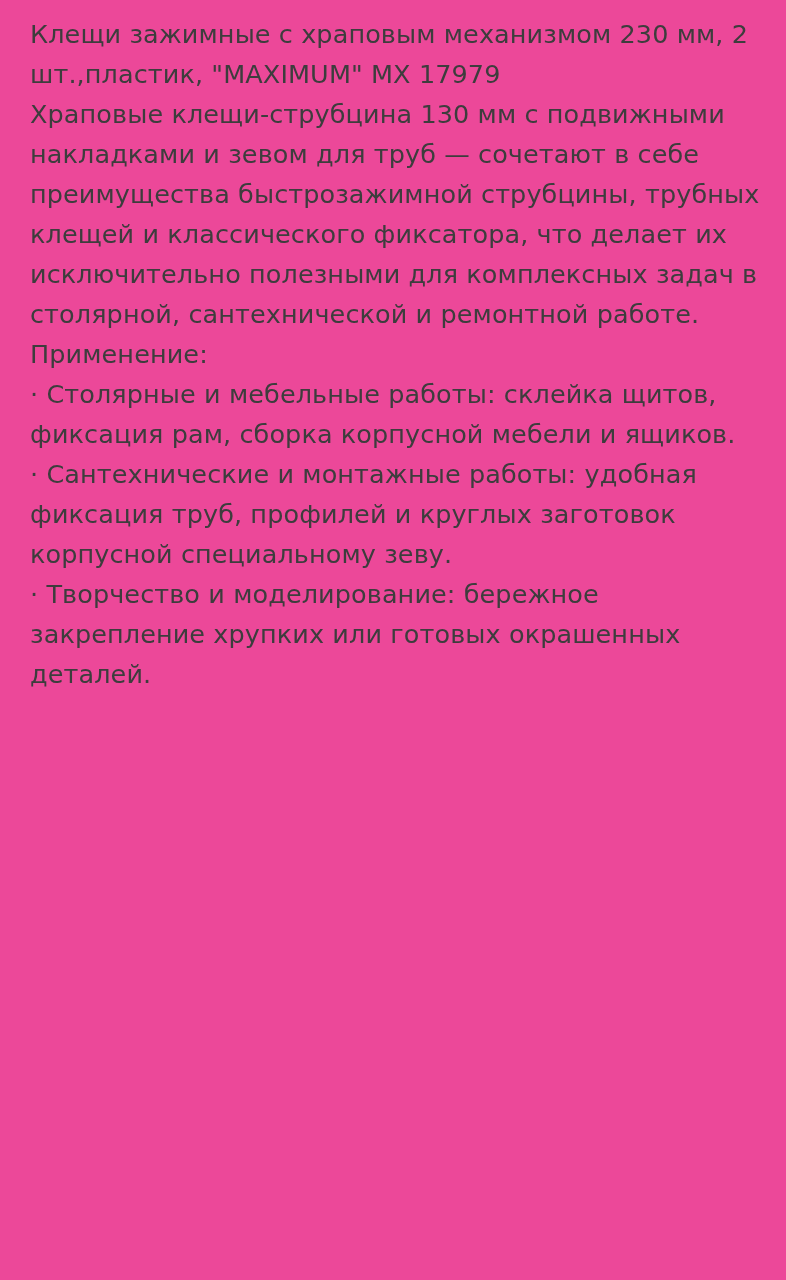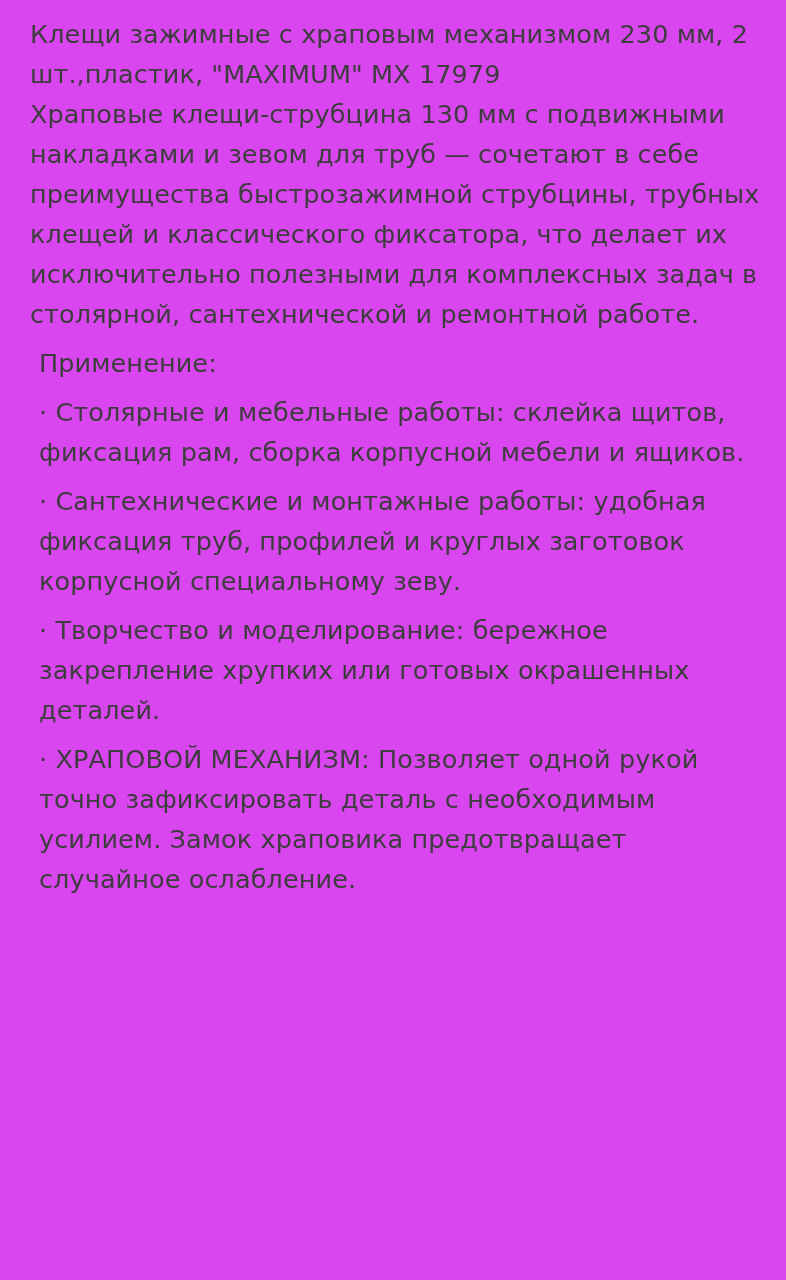--- a/index.html
+++ b/index.html
@@ -12,31 +12,31 @@
     min-height: 1280px;
     font-family: "DejaVu Sans", sans-serif;
     color: #3c3c3c;
     -webkit-font-smoothing: antialiased;
   }
   .page {
     width: 786px;
     min-height: 1280px;
     box-sizing: border-box;
     padding: 14px 12px 0 30px;
-    background: #d946ef;
+    background: #ec4899;
     overflow: hidden;
   }
   .desc {
     font-size: 25.5px;
     line-height: 40px;
     letter-spacing: 0.1px;
     color: #3d3d3d;
   }
   .desc p {
-    margin: 9px;
+    margin: 0;
   }
   .desc .block {
     margin: 0;
   }
   .heading {
     margin: 0;
     font-weight: 400;
     font-size: 25.5px;
     line-height: 40px;
     color: #3d3d3d;
@@ -53,16 +53,15 @@
 
     <p class="block">Клещи зажимные с храповым механизмом 230 мм, 2 шт.,пластик, "MAXIMUM" MX 17979</p>
 
     <p class="block">Храповые клещи-струбцина 130 мм с подвижными накладками и зевом для труб — сочетают в себе преимущества быстрозажимной струбцины, трубных клещей и классического фиксатора, что делает их исключительно полезными для комплексных задач в столярной, сантехнической и ремонтной работе.</p>
 
     <p class="heading">Применение:</p>
     <p class="bullet">· Столярные и мебельные работы: склейка щитов, фиксация рам, сборка корпусной мебели и ящиков.</p>
     <p class="bullet">· Сантехнические и монтажные работы: удобная фиксация труб, профилей и круглых заготовок корпусной специальному зеву.</p>
     <p class="bullet">· Творчество и моделирование: бережное закрепление хрупких или готовых окрашенных деталей.</p>
 
-    <p class="bullet">· ХРАПОВОЙ МЕХАНИЗМ: Позволяет одной рукой точно зафиксировать деталь с необходимым усилием. Замок храповика предотвращает случайное ослабление.</p>
 
   </div>
 </div>
 
 </body></html>

